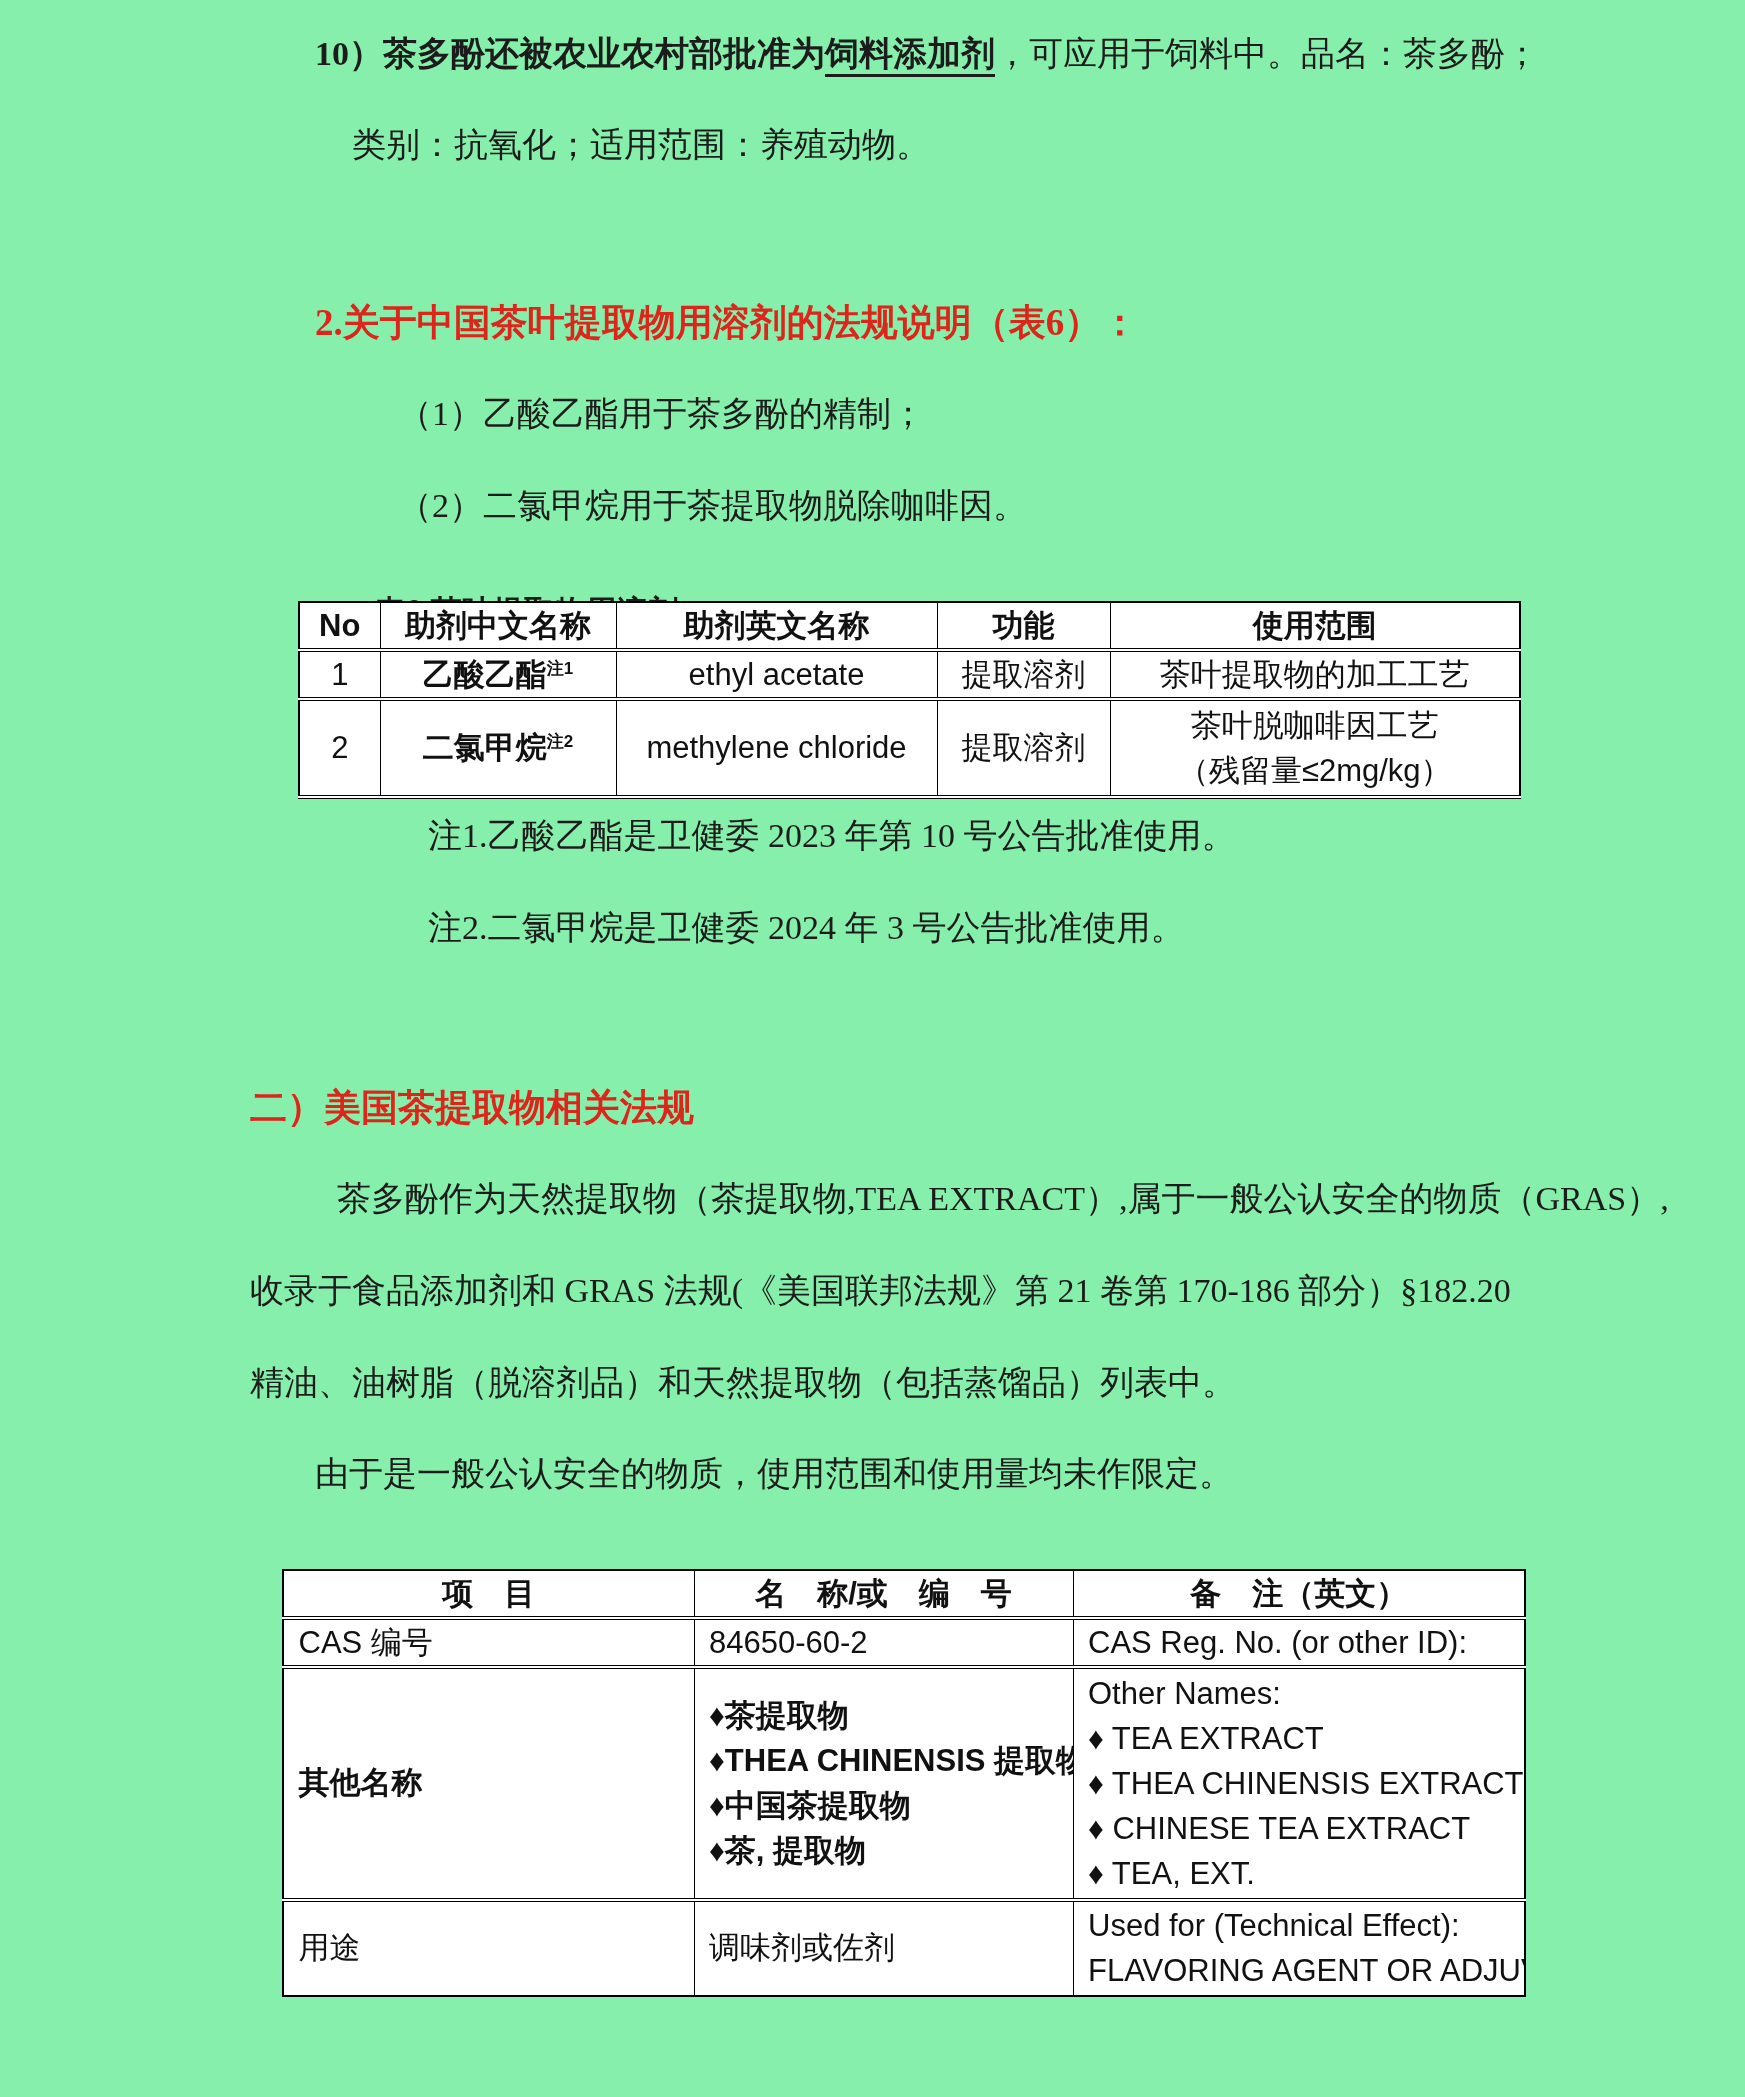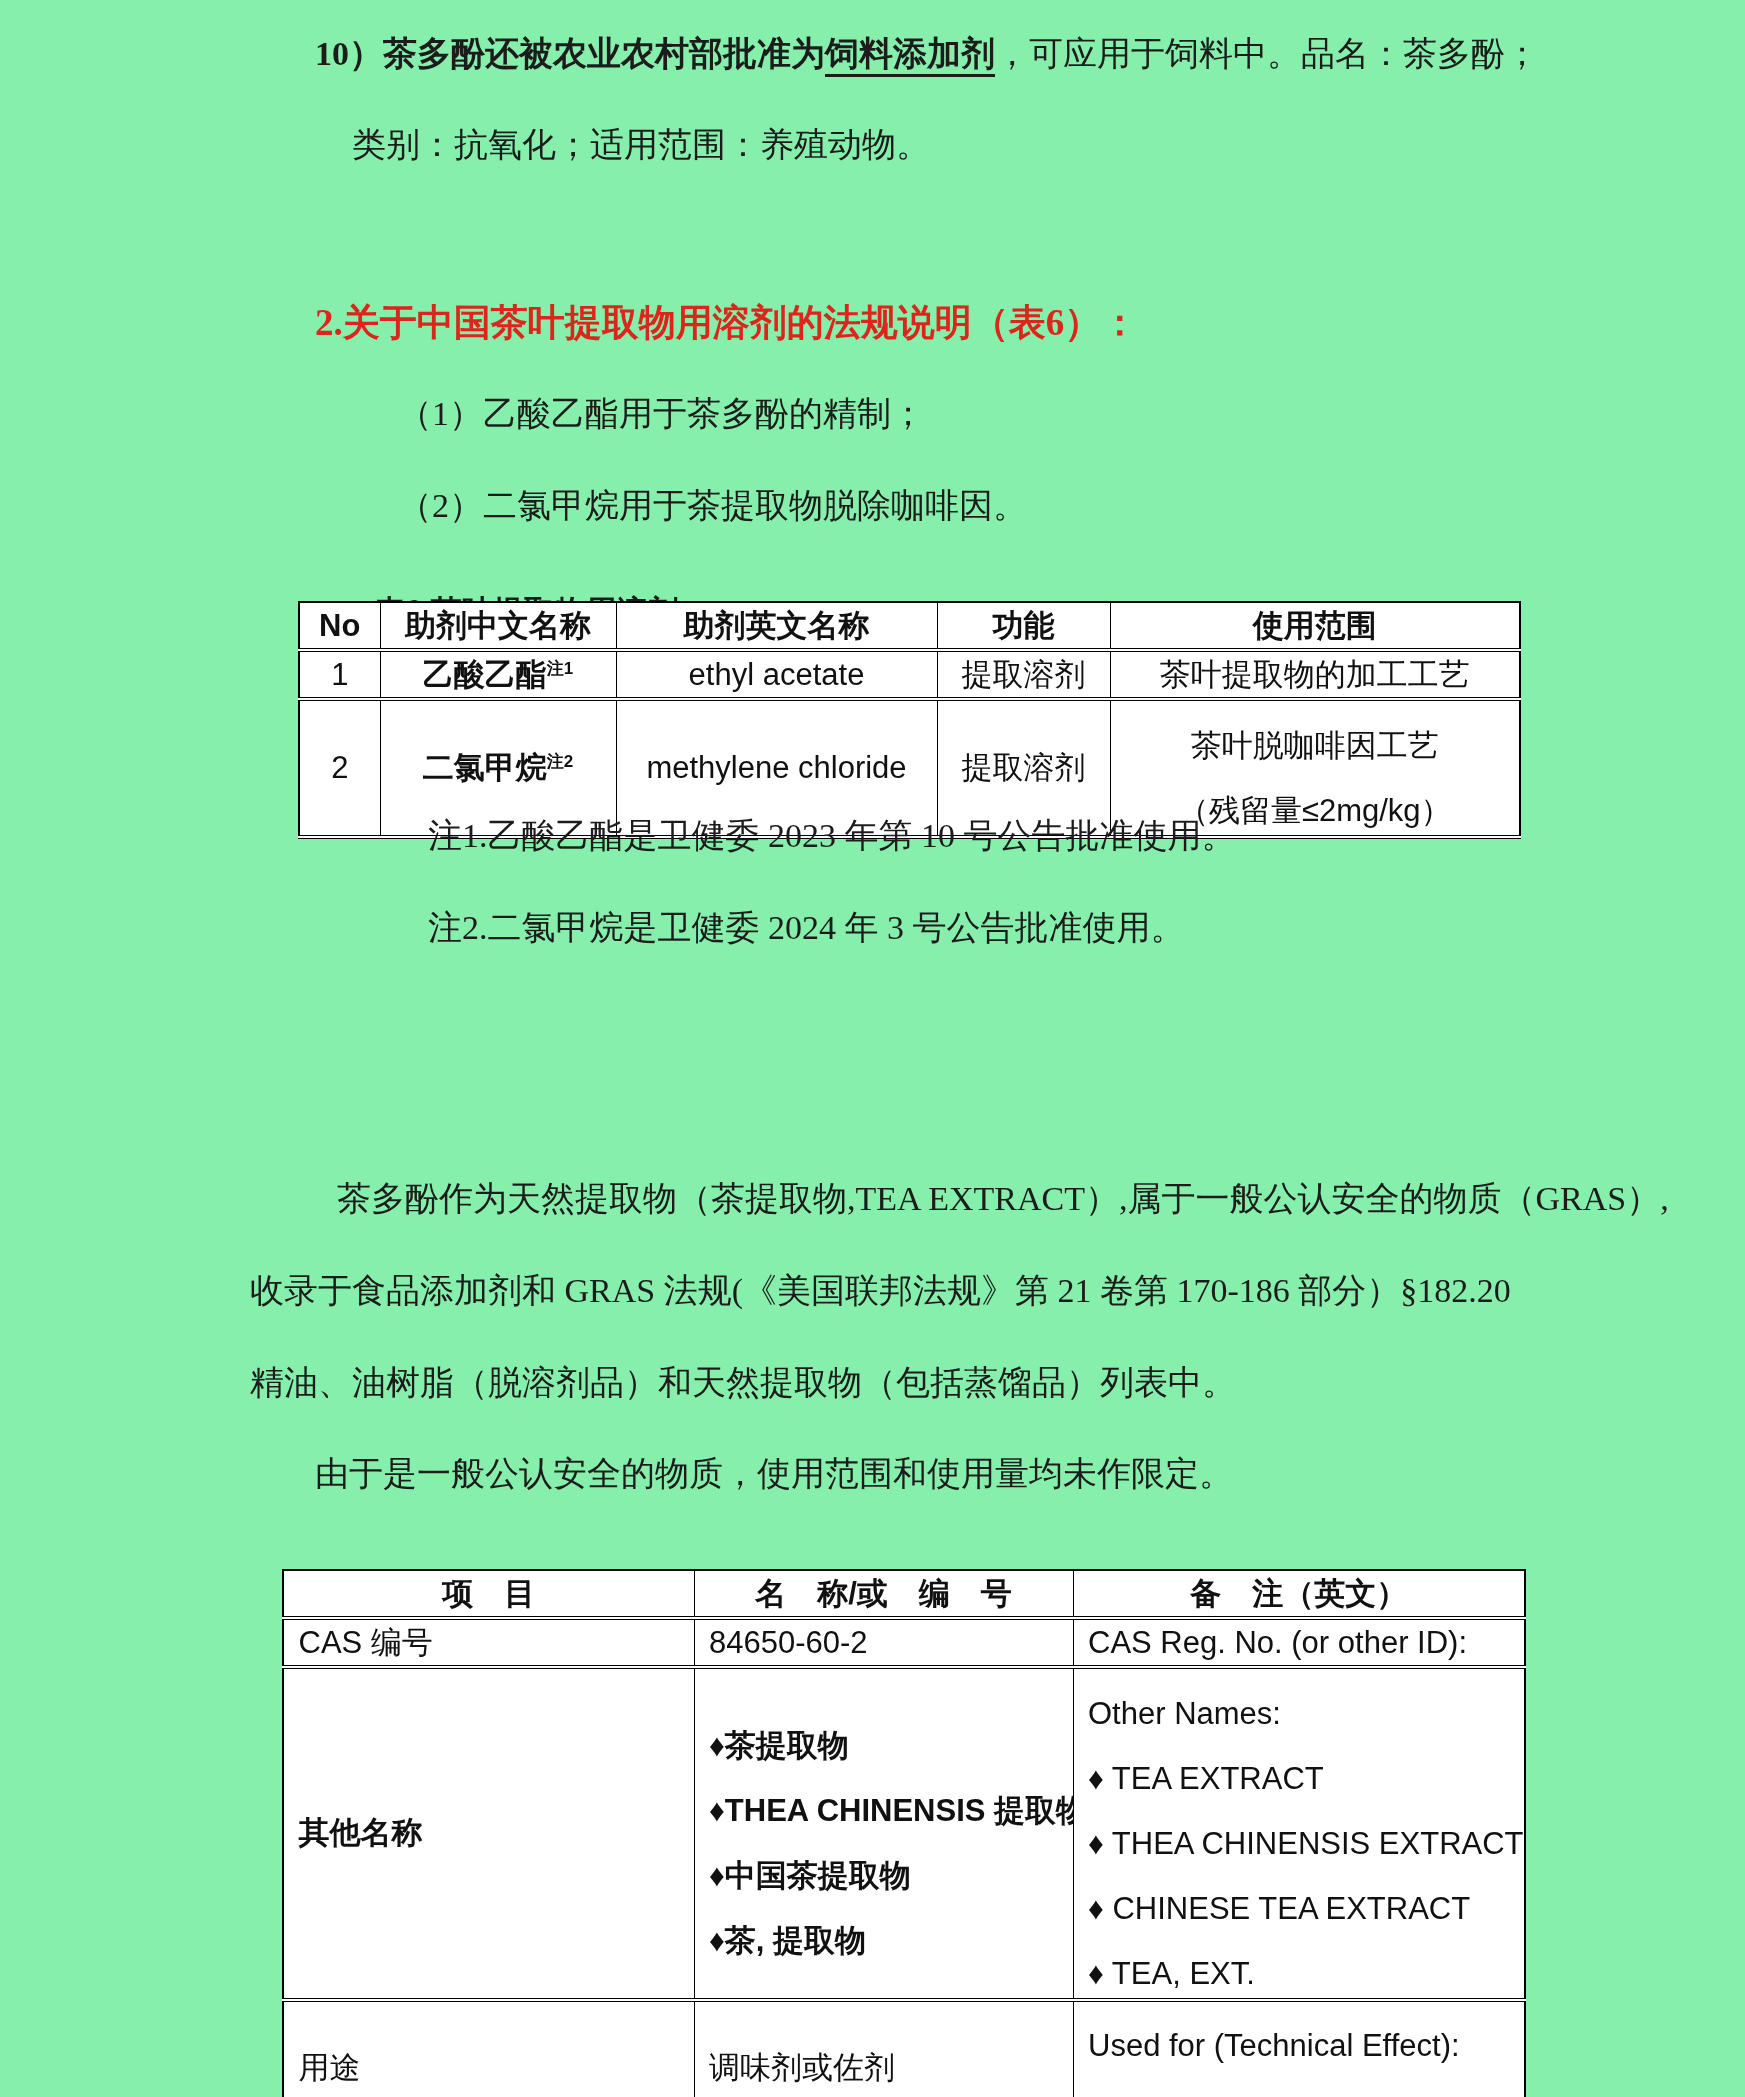--- a/index.html
+++ b/index.html
@@ -28,21 +28,21 @@
   .t7{left:282px;top:1569px;width:1242px;}
   .t7 th{text-align:center;font-weight:bold;vertical-align:middle;}
   .t7 td{text-align:left;vertical-align:middle;padding-left:14.5px;white-space:nowrap;}
   .t7 .hrow{height:48px;}
   .t7 .r-cas{height:46px;}
   .t7 .r-sub{height:93px;}
   .t7 .r-names{height:232px;}
   .t7 .r-use{height:93px;}
   .t7 tr:last-child td{border-bottom:none;}
   .t7 .top{vertical-align:top;padding-top:6.5px;}
-  .line{display:block;line-height:45px;white-space:nowrap;margin-top:20px;}
+  .line{display:block;line-height:45px;white-space:nowrap;}
 </style>
 </head>
 <body>
 
 <div class="page">
 
   <div class="abs body-text" style="left:315px;top:34px;">
     <span class="b">10）茶多酚还被农业农村部批准为</span><span class="b u">饲料添加剂</span><span>，可应用于饲料中。品名：茶多酚；</span>
   </div>
   <div class="abs body-text" style="left:352px;top:125px;">类别：抗氧化；适用范围：养殖动物。</div>
@@ -86,20 +86,21 @@
         <span class="line">茶叶脱咖啡因工艺</span>
         <span class="line">（残留量≤2mg/kg）</span>
       </td>
     </tr>
   </tbody>
     </table>
 
   <div class="abs body-text" style="left:428px;top:816px;">注1.乙酸乙酯是卫健委 2023 年第 10 号公告批准使用。</div>
   <div class="abs body-text" style="left:428px;top:908px;">注2.二氯甲烷是卫健委 2024 年 3 号公告批准使用。</div>
 
+  <div class="abs red-heading" style="left:250px;top:1088px;">二）美国茶提取物相关法规</div>
 
   <div class="abs body-text" style="left:315px;top:1179px;margin-left:22px;">茶多酚作为天然提取物（茶提取物,TEA EXTRACT）,属于一般公认安全的物质（GRAS）,</div>
   <div class="abs body-text" style="left:250px;top:1271px;">收录于食品添加剂和 GRAS 法规(《美国联邦法规》第 21 卷第 170-186 部分）§182.20</div>
   <div class="abs body-text" style="left:250px;top:1363px;">精油、油树脂（脱溶剂品）和天然提取物（包括蒸馏品）列表中。</div>
   <div class="abs body-text" style="left:315px;top:1454px;">由于是一般公认安全的物质，使用范围和使用量均未作限定。</div>
 
 
   <table class="doc-table t7">
     <colgroup>
         <col style="width:411px">

